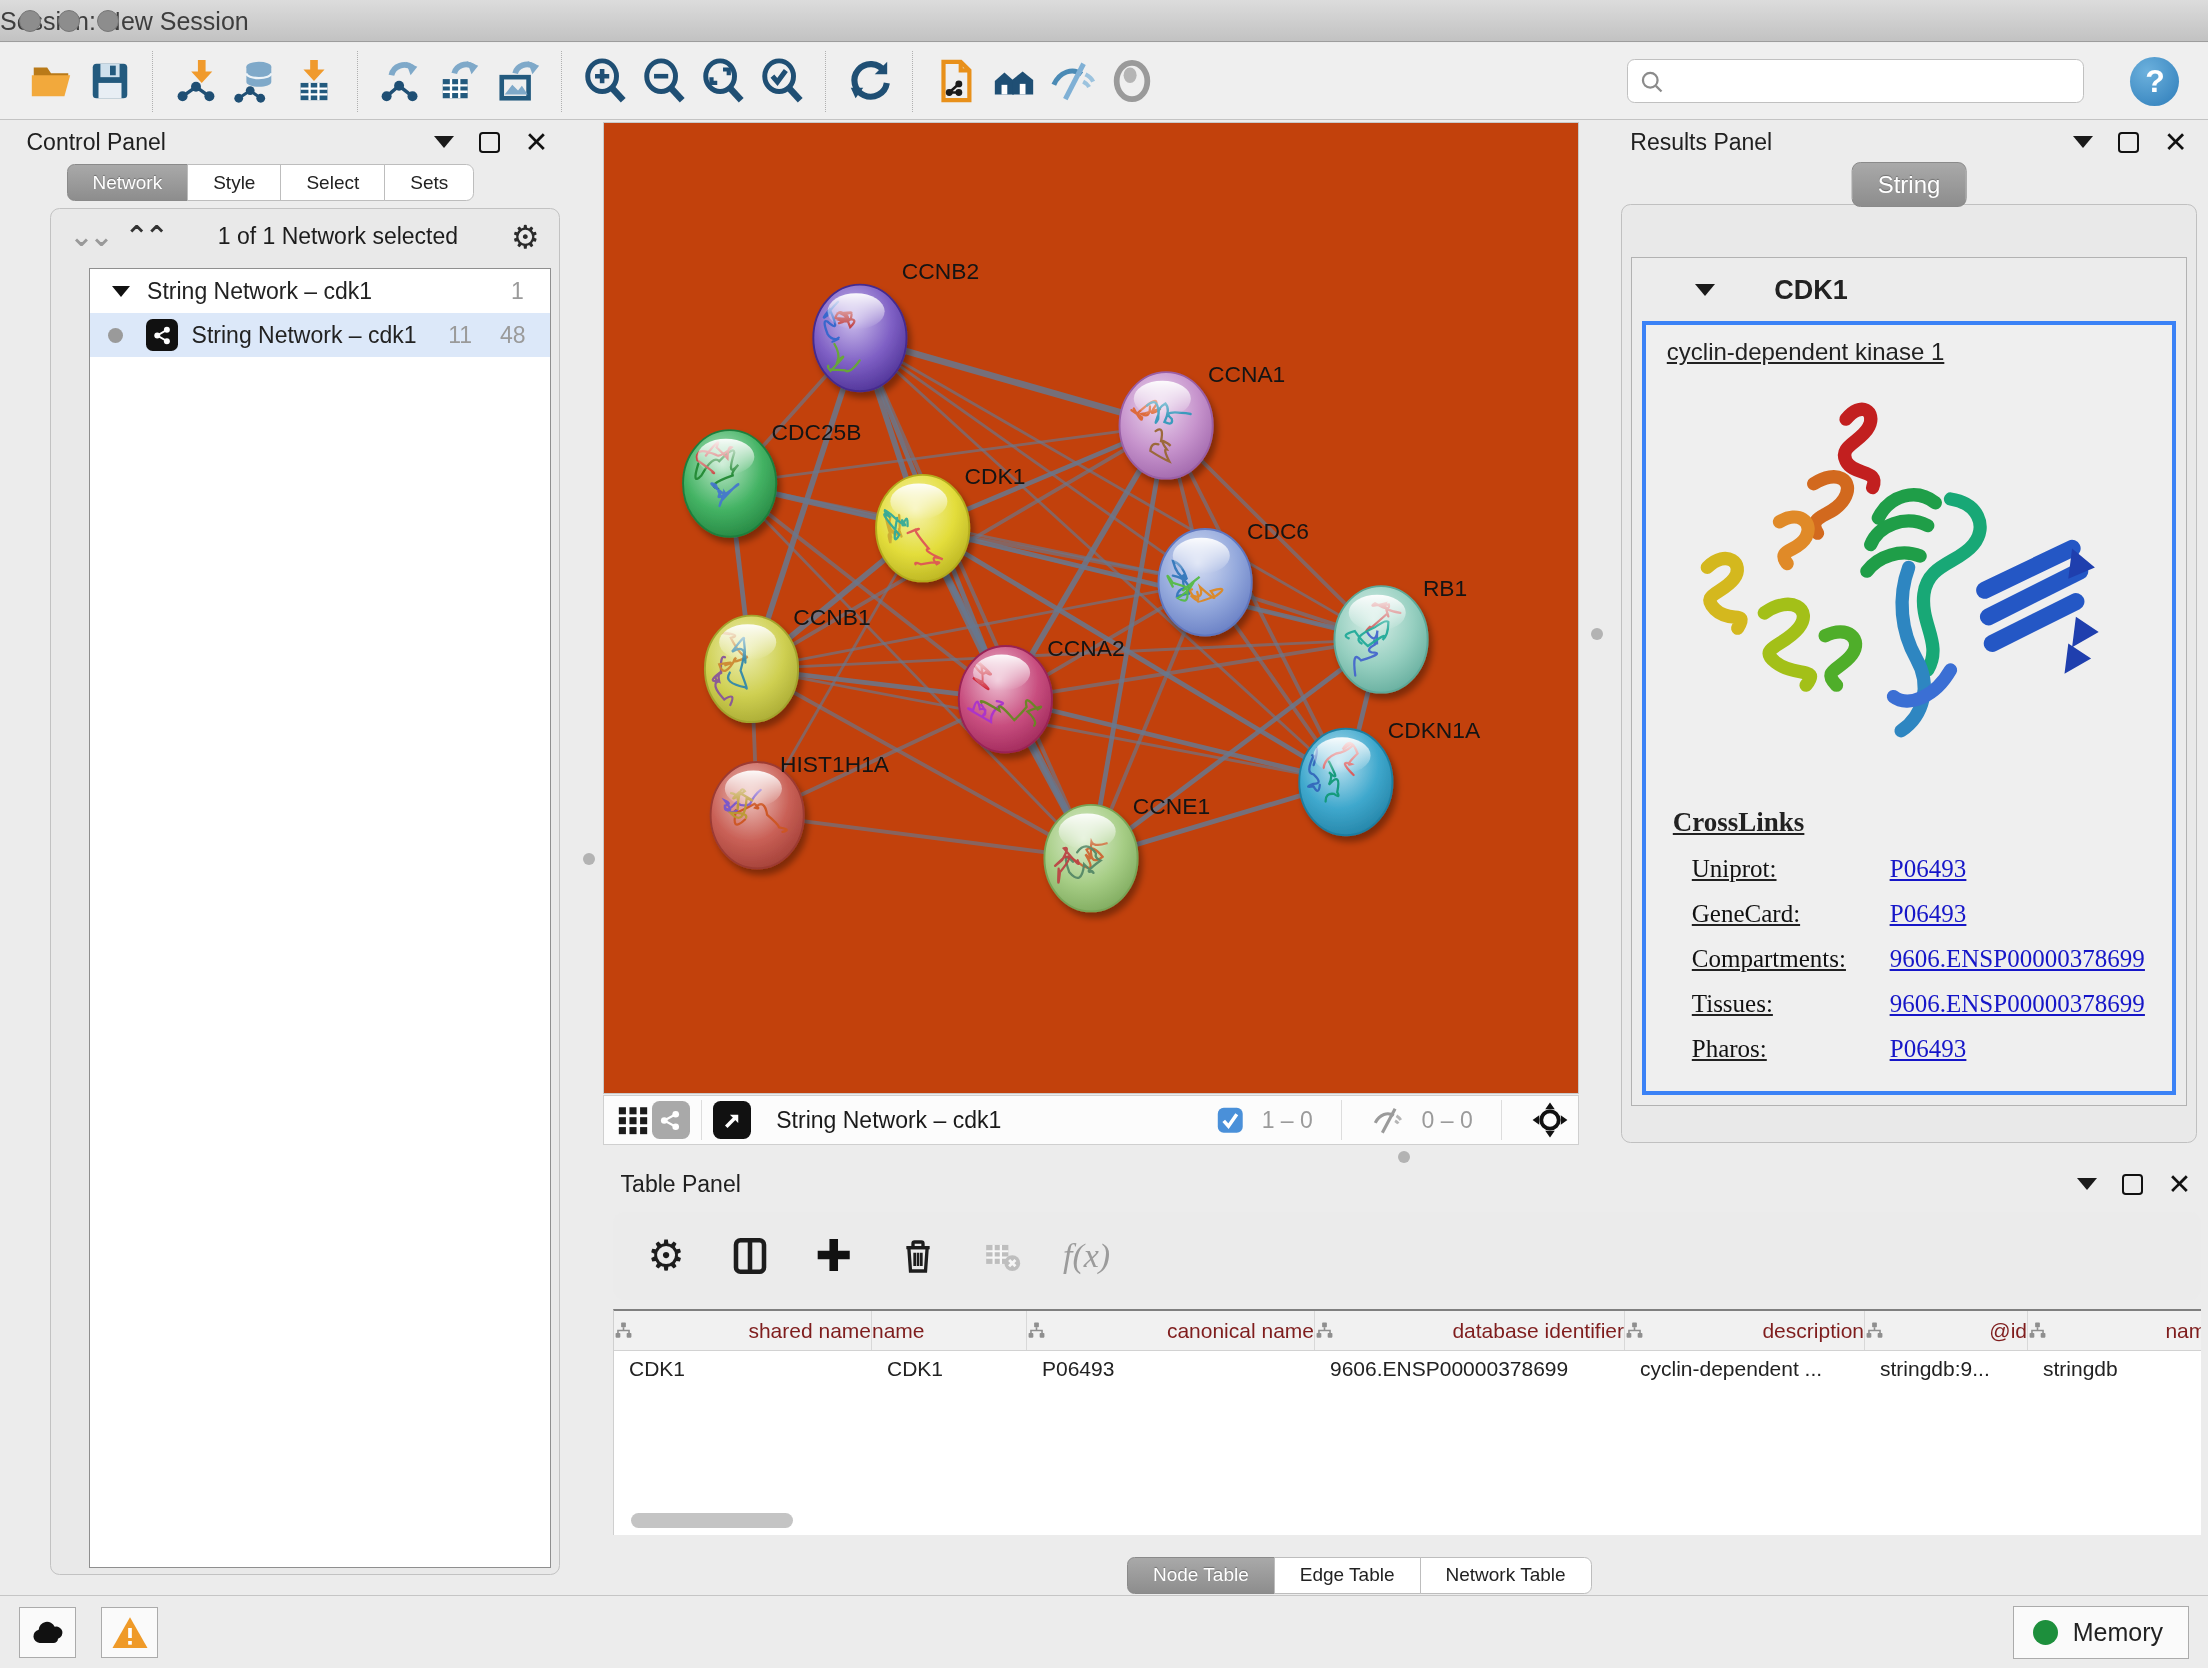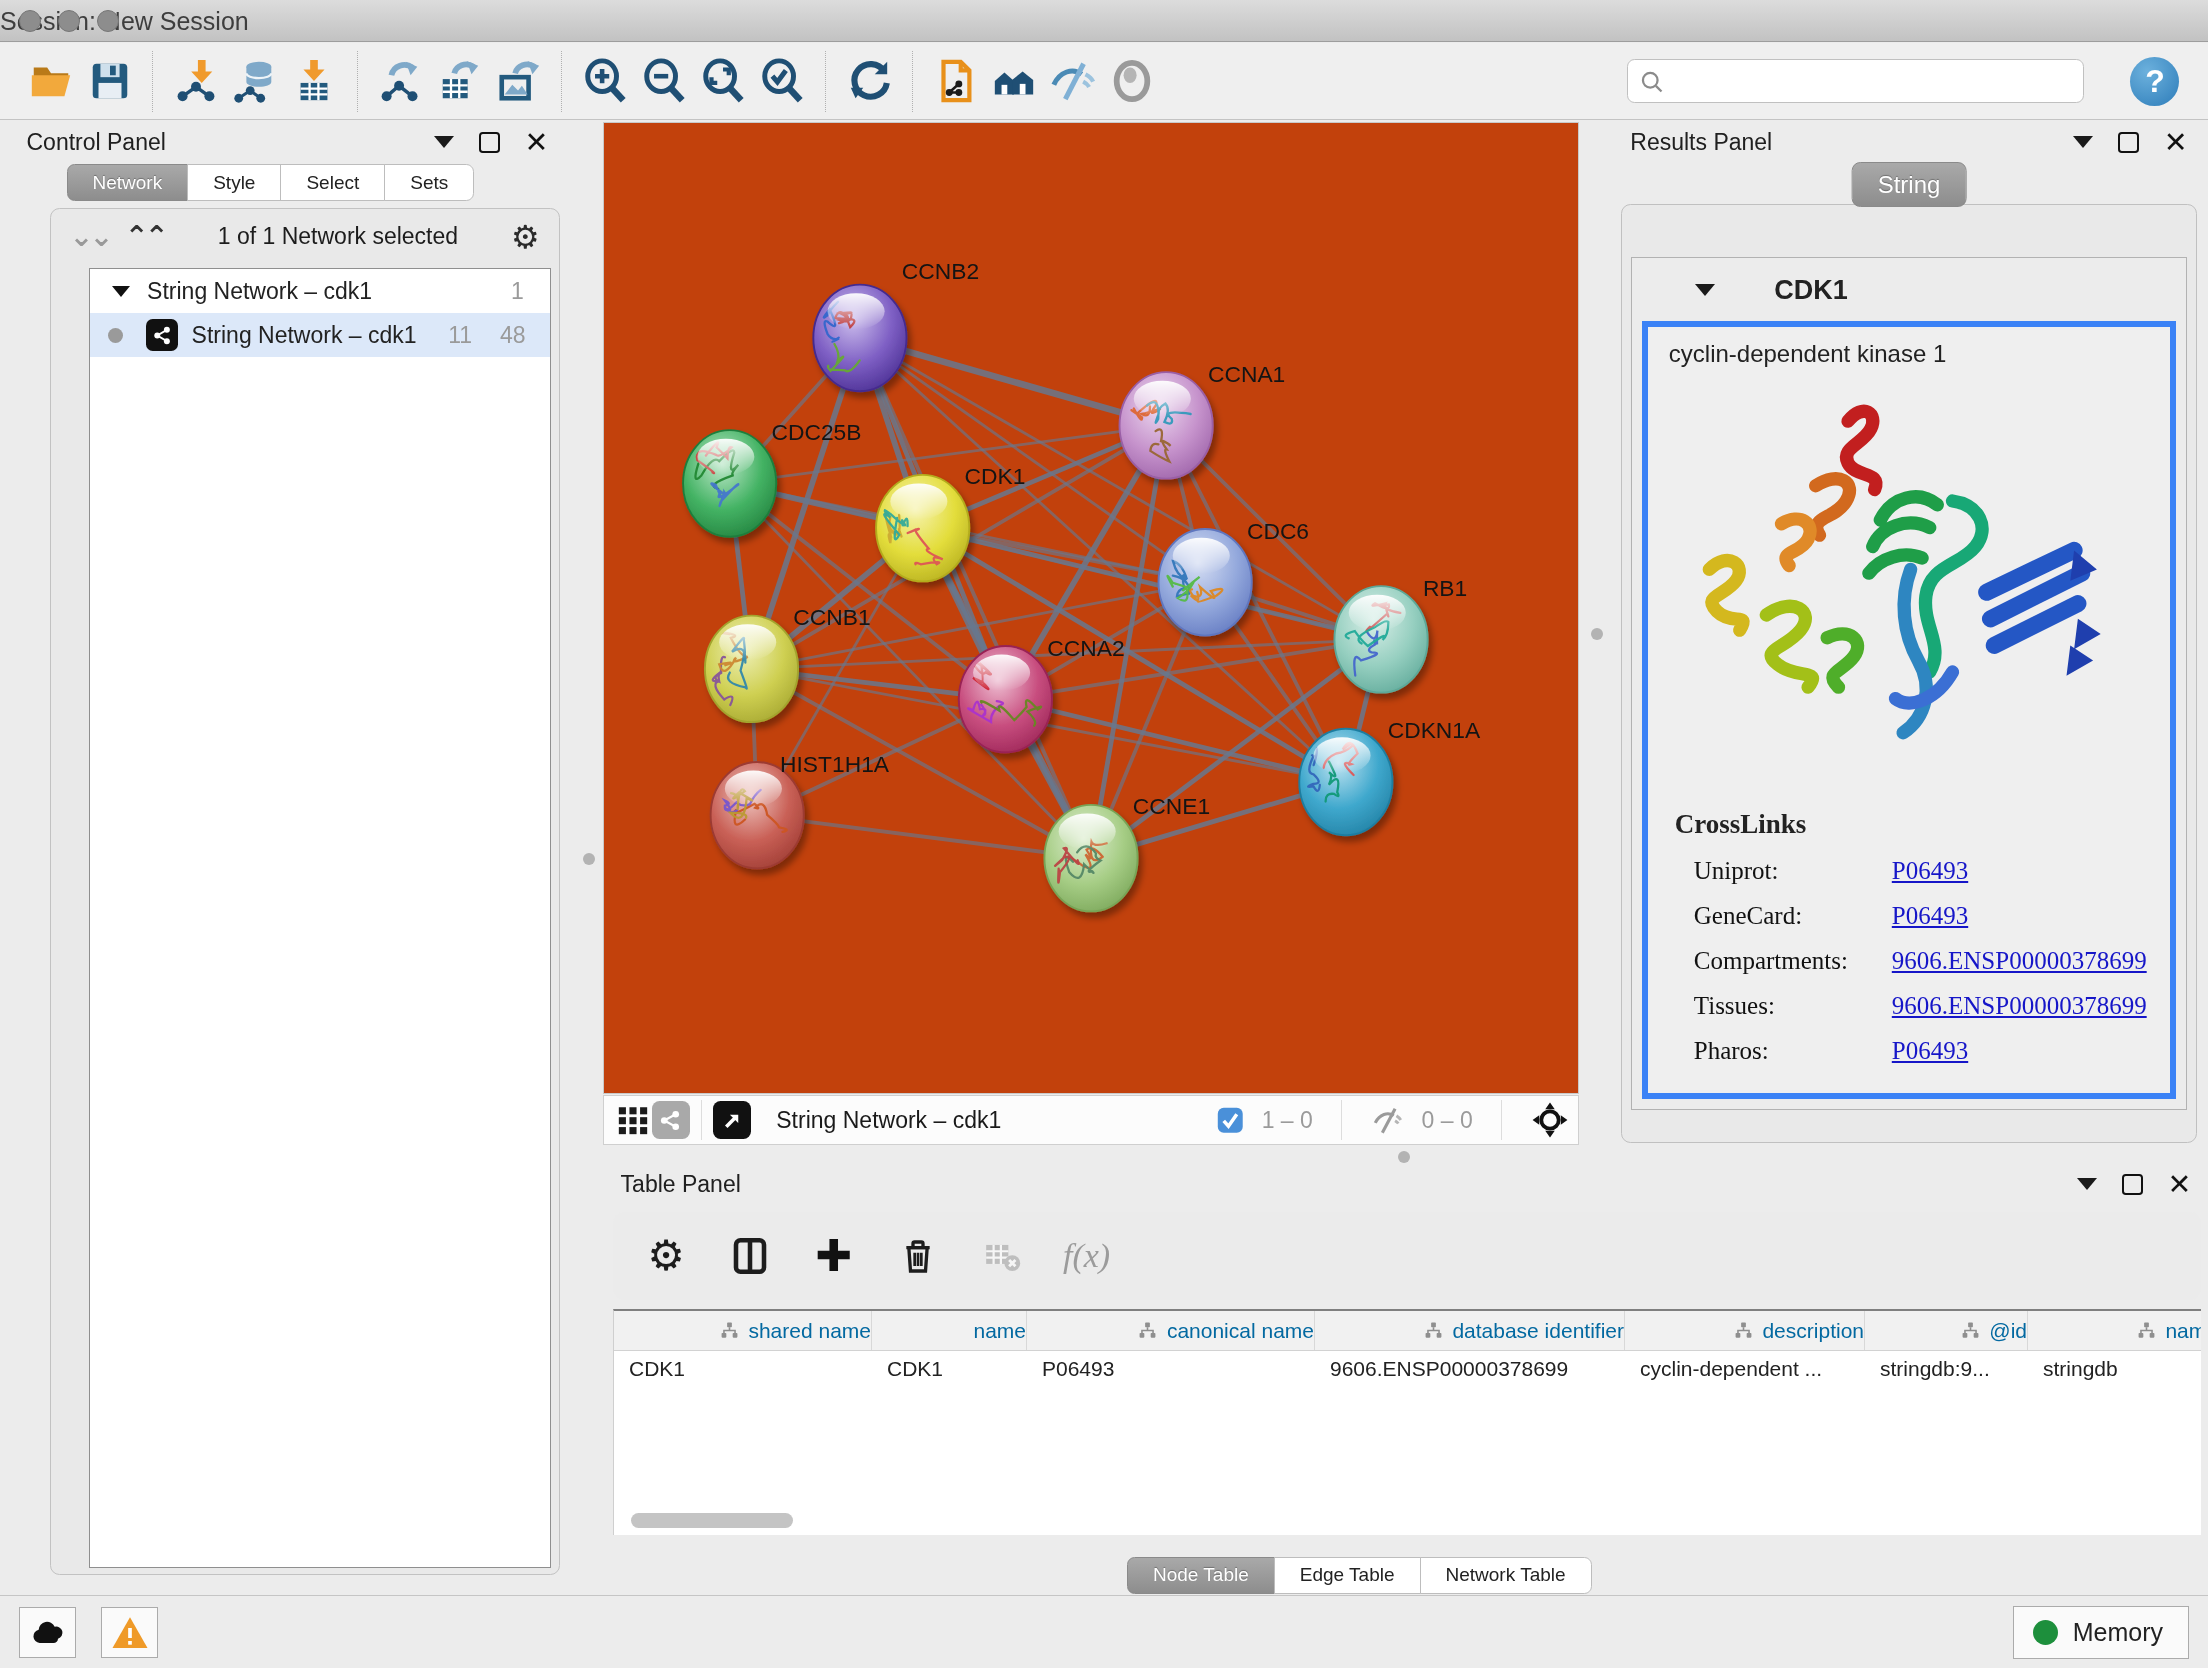--- a/index.html
+++ b/index.html
@@ -81,40 +81,40 @@
     border-radius:8.6px; border:1px solid #8a8a8a; text-shadow:0 -1px 1px rgba(0,0,0,.3); cursor:pointer; }
   #rp-body { position:absolute; top:82px; left:3.8px; right:3.8px; bottom:1.9px; background:#e9e9e9;
     border:1px solid #c0c0c0; border-radius:9.5px; padding-top:42px; }
   #rp-buttons { margin:0 9.5px; border:1px solid #b2b2b2; padding:25px 0; display:flex;
     justify-content:center; gap:36px; }
   .white-btn { font-size:24px; padding:9.5px 32px; background:#fff; border:1px solid #b6b6b6;
     border-radius:9.5px; cursor:pointer; box-shadow:0 1px 1.9px rgba(0,0,0,.12); }
   #rp-section { margin:9.5px 9.5px 0; border:1px solid #b2b2b2; background:#ececec; }
   #rp-sec-header { display:flex; align-items:center; padding:17px 0 15px 63px; }
   #rp-gene { font-size:27px; font-weight:bold; margin-left:59px; }
-  #rp-inner { margin:0 9.5px 9.5px; border:6px solid #3b82f6; background:#efefef; padding:13.3px 0 28.5px; }
+  #rp-inner { margin:0 9.5px 9.5px; border:4px solid #3b82f6; background:#efefef; padding:13.3px 0 28.5px;text-decoration:underline; }
   #rp-desc { font-size:24px; padding-left:21px; }
   #structure { display:block; margin:19px 0 0 19px; }
   #crosslinks { font-family:"Liberation Serif","DejaVu Serif",serif; margin:23px 0 0 27px; }
   #cl-title { font-size:27px; font-weight:bold; }
   .cl-row { display:flex; font-size:25px; margin-top:17px; padding-left:19px; }
   .cl-label { width:198px; color:#111; }
   .cl-value { color:#1616c8; text-decoration:underline; cursor:pointer; }
 
   
   #table-panel { position:absolute; left:613px; top:1164px; width:1588px; height:430px; }
   #table-panel .panel-header { padding:0 9.5px 0 7.6px; }
   #tp-toolbar { margin-top:7.6px; height:88px; background:#ebebeb; border-radius:11.4px; display:flex;
     align-items:center; gap:38px; padding-left:30px; }
   .tp-ic { width:46px; height:46px; display:flex; align-items:center; justify-content:center; cursor:pointer; }
   #fx { font-family:"Liberation Serif","DejaVu Serif",serif; font-style:italic; font-size:34px; color:#9b9b9b; }
   #tp-table { position:relative; margin-top:9.5px; background:#fff; border-top:2.9px solid #7f7f7f;
     border-left:1px solid #cfcfcf; height:226px; overflow:hidden; }
   #tp-head { display:flex; height:40px; background:#f1f1f1; border-bottom:1px solid #d2d2d2; }
-  .th { display:flex; align-items:center; justify-content:flex-end; gap:9.5px; font-size:21px; color:#0369a1;
+  .th { display:flex; align-items:center; justify-content:space-between; gap:9.5px; font-size:21px; color:#7f1d1d;
     border-right:1px solid #d8d8d8; flex:none; overflow:hidden; white-space:nowrap; }
   #tp-row { display:flex; height:38px; }
   .td { font-size:21px; padding:5.7px 0 0 15px; flex:none; overflow:hidden; white-space:nowrap; }
   #tp-scroll { position:absolute; left:17px; bottom:7.6px; width:162px; height:14.3px; border-radius:7.6px;
     background:#c4c4c4; cursor:pointer; }
   #tp-tabs { position:absolute; bottom:0; left:514px; display:flex; }
 
   
   #bottom-bar { position:absolute; left:0; right:0; bottom:0; height:73px; background:#ececec;
     border-top:1px solid #c5c5c5; }

